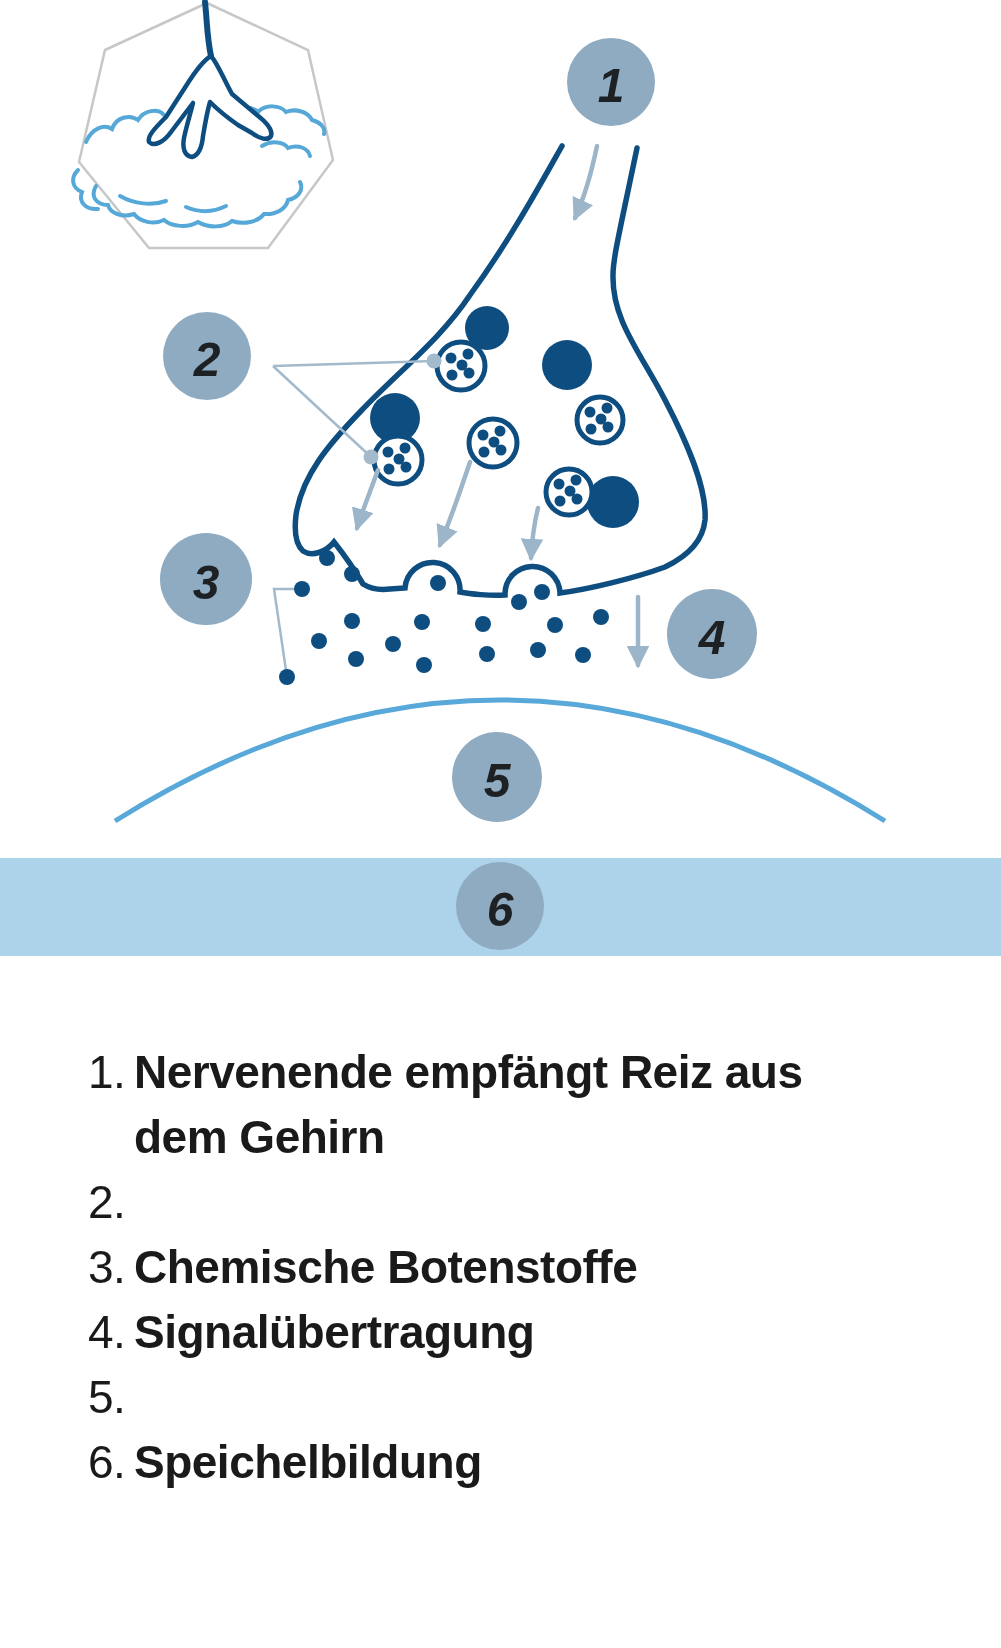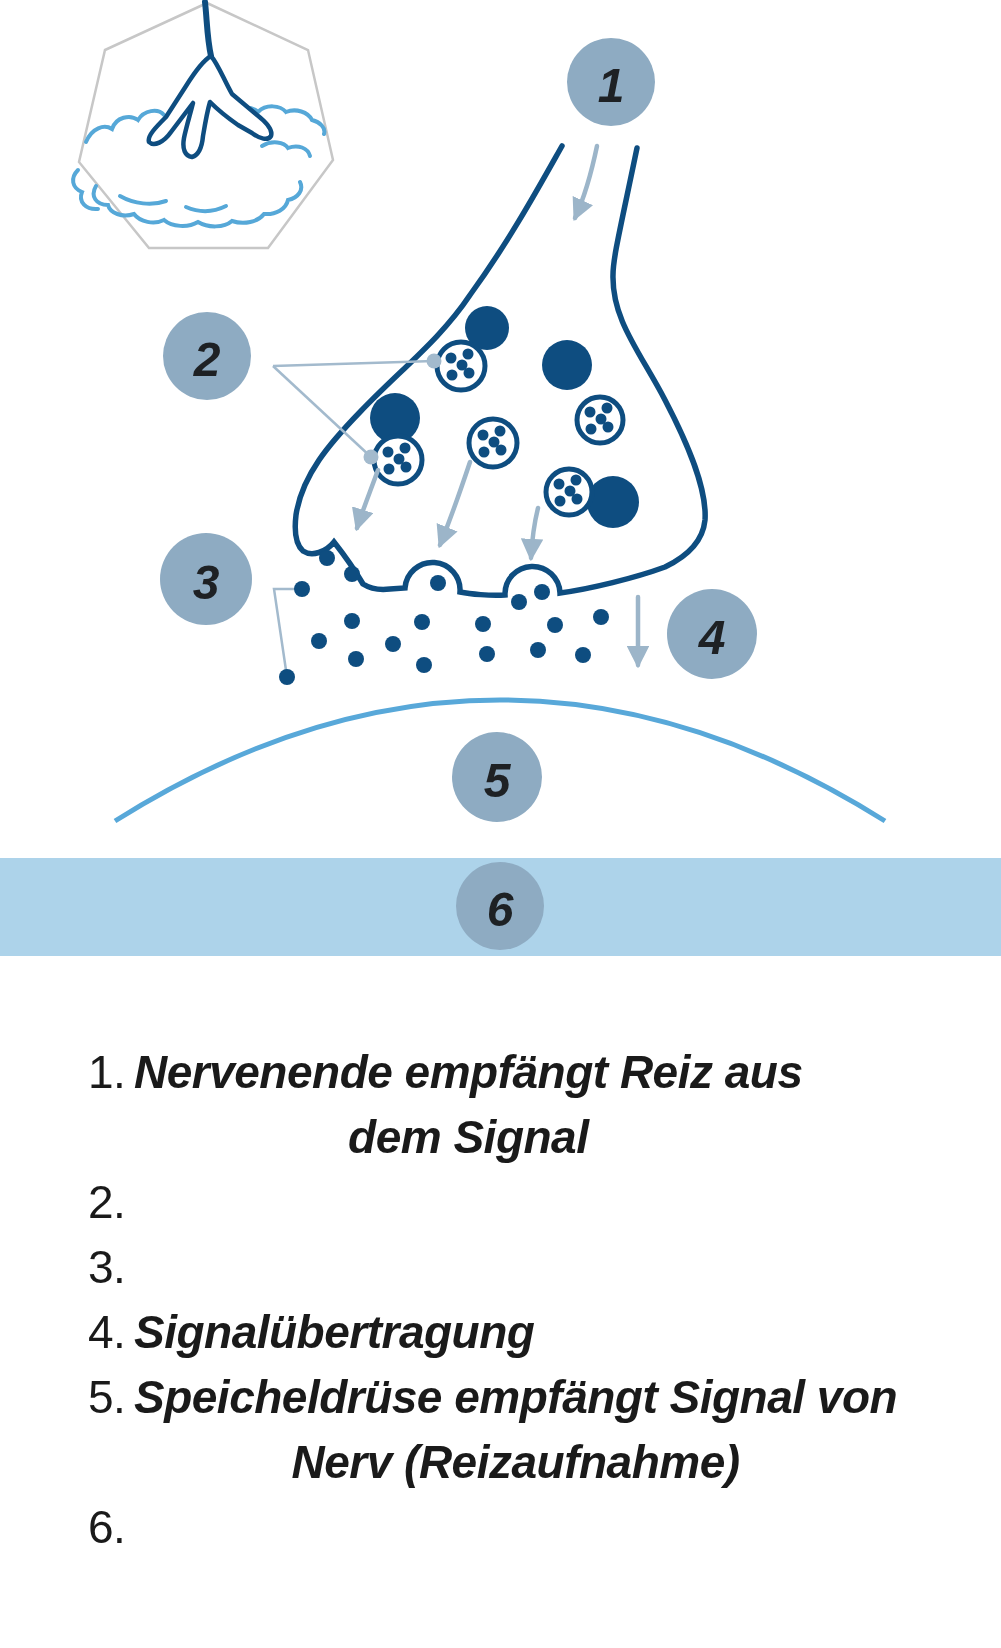--- a/index.html
+++ b/index.html
@@ -7,21 +7,21 @@
   .stage{position:absolute;left:0;top:0;width:1001px;height:1648px;}
   svg{display:block;}
   .legend{
     position:absolute;left:88px;top:1040px;width:860px;
     color:#1A1A1A;font-size:46px;line-height:65px;letter-spacing:-0.5px;
   }
   .legend-item{display:flex;align-items:flex-start;}
   .legend-num{
     flex:0 0 46px;font-weight:400;font-style:normal;white-space:nowrap;
   }
-  .legend-txt{font-weight:bold;font-style:italic;text-align:center;}
+  .legend-txt{font-weight:bold;}
   .legend-txt span{display:block;}
   .marker-label{
     font-family:"Liberation Sans",sans-serif;font-weight:bold;font-style:italic;
   }
 </style>
 </head>
 <body>
 
 <div class="stage">
 
@@ -194,43 +194,44 @@
     <circle cx="500" cy="906" r="44" fill="#8EABC2"></circle>
     <text class="marker-label" x="500" y="906" text-anchor="middle" dominant-baseline="central" dy="3" font-size="48" fill="#1E2124">6</text>
   </g>
 </svg>
 
 <div class="legend">
   <div class="legend-item">
     <span class="legend-num">1.</span>
     <span class="legend-txt">
       <span>Nervenende empfängt Reiz aus</span>
-      <span>dem Signal</span>
+      <span>dem Gehirn</span>
     </span>
   </div>
   <div class="legend-item">
     <span class="legend-num">2.</span>
   </div>
   <div class="legend-item">
     <span class="legend-num">3.</span>
+    <span class="legend-txt">
+      <span>Chemische Botenstoffe</span>
+      <span></span>
+    </span>
   </div>
   <div class="legend-item">
     <span class="legend-num">4.</span>
     <span class="legend-txt">
       <span>Signalübertragung</span>
       <span></span>
     </span>
   </div>
   <div class="legend-item">
     <span class="legend-num">5.</span>
-    <span class="legend-txt">
-      <span>Speicheldrüse empfängt Signal von</span>
-      <span>Nerv (Reizaufnahme)</span>
-    </span>
   </div>
   <div class="legend-item">
     <span class="legend-num">6.</span>
     <span class="legend-txt">
+      <span>Speichelbildung</span>
     </span>
   </div>
 </div>
 
 </div>
 
 </body></html>

